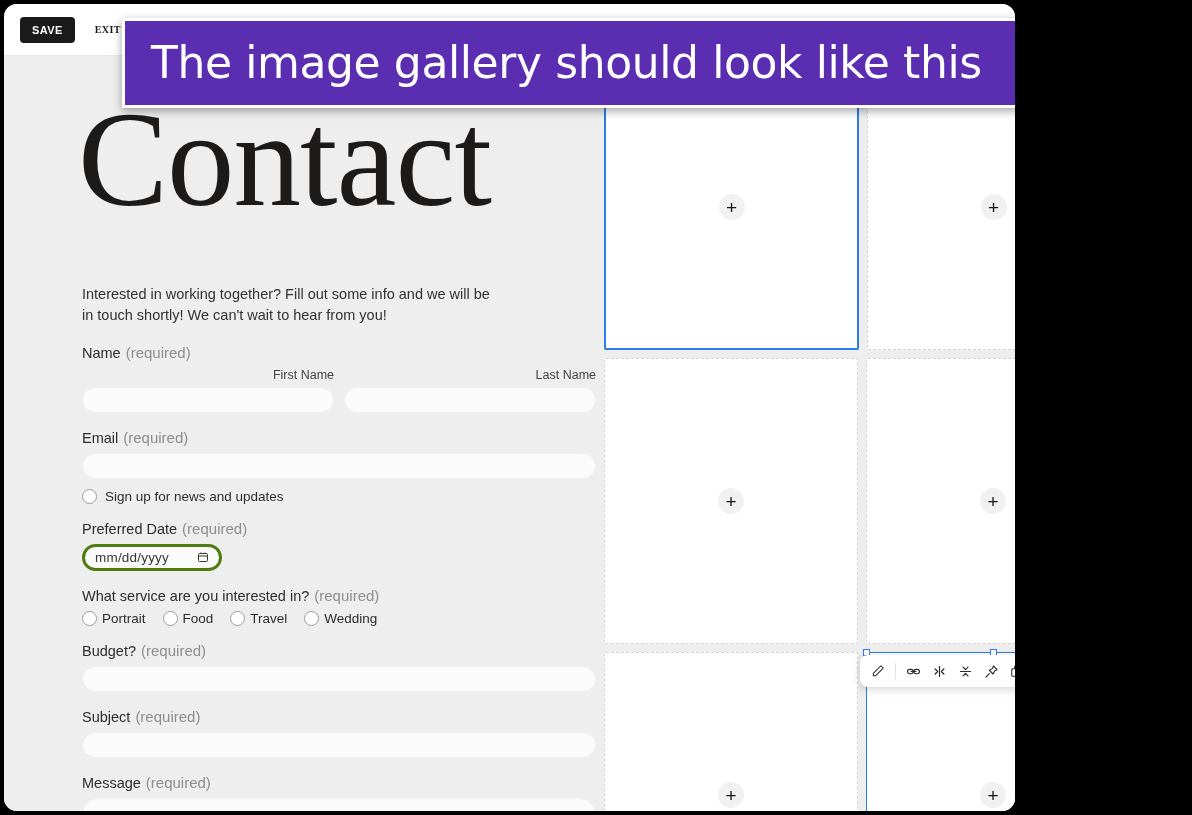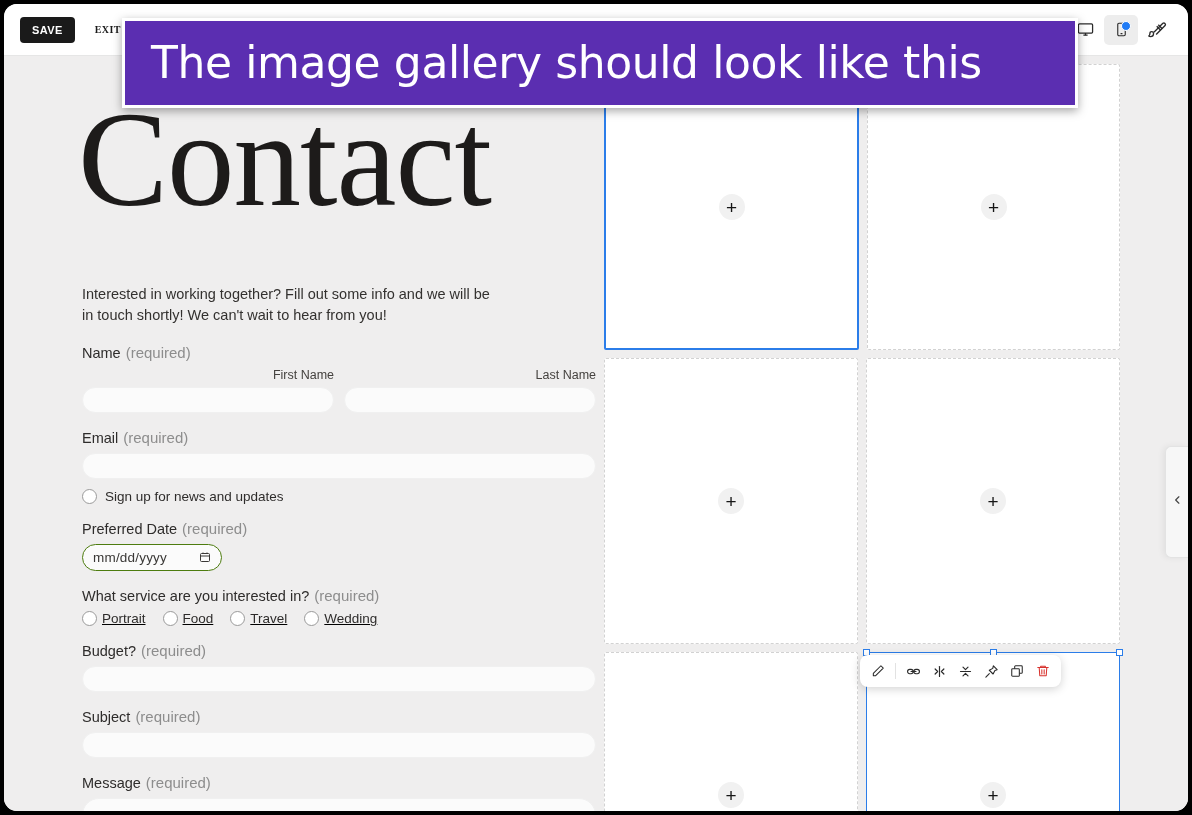--- a/index.html
+++ b/index.html
@@ -9,21 +9,21 @@
     font-family:"Liberation Sans", sans-serif;
     -webkit-font-smoothing:antialiased;
   }
 
   
   #frame{
     position:absolute;left:0;top:0;width:1192px;height:815px;
     background:#000;border-radius:16px;overflow:hidden;
   }
   #screen{
-    position:absolute;left:4px;top:4px;width:1184px;height:807px;
+    position:absolute;left:4px;top:4px;width:1011px;height:807px;
     background:#efefef;border-radius:13px;overflow:hidden;
   }
 
   
   #topbar{
     position:absolute;left:0;top:0;width:1184px;height:52px;
     background:#ffffff;border-bottom:1px solid #e6e6e6;
     display:flex;align-items:center;box-sizing:border-box;
     padding:0 14px 0 16px;z-index:30;
   }
@@ -79,29 +79,29 @@
   .fl{font-size:14.5px;color:#2e2c2b;margin-bottom:7px;}
   .req{font-size:15px;color:#8d8d8d;margin-left:5px;}
   .sub{font-size:12.5px;color:#45423f;margin-bottom:5px;text-align:right;}
   .inp{
     background:#fbfbfb;border:1px solid #f0f0f0;border-radius:18px;
     height:26px;box-sizing:border-box;
   }
   .row2{display:flex;gap:10px;}
   .row2 > div{flex:1;}
   .grp{margin-bottom:16px;}
-  .radio-row{display:flex;align-items:flex-start;gap:5px;margin-top:4px;text-decoration:underline;}
+  .radio-row{display:flex;align-items:flex-start;gap:5px;margin-top:4px;}
   .radio{
     width:13px;height:13px;border:1.3px solid #9a9a9a;border-radius:50%;
     display:inline-block;flex:none;background:#fff;
   }
   .radio-label{font-size:13.5px;color:#2e2c2b;margin-right:12px;}
   .check-row{display:flex;align-items:flex-start;gap:8px;margin:10px 0 16px 0;}
   .date-inp{
-    background:#fbfbfb;border:1px solid #4d7c0f;border-radius:18px;
+    background:#fbfbfb;border:3px solid #4d7c0f;border-radius:18px;
     height:27px;width:140px;box-sizing:border-box;display:flex;
     align-items:center;padding:0 10px;justify-content:space-between;
   }
   .date-txt{font-size:13.5px;color:#3a3836;letter-spacing:.2px;}
 
   
   #gallery{
     position:absolute;left:600px;top:8px;width:516px;height:755px;
   }
   .gal-row{display:flex;gap:8px;margin-bottom:8px;}

